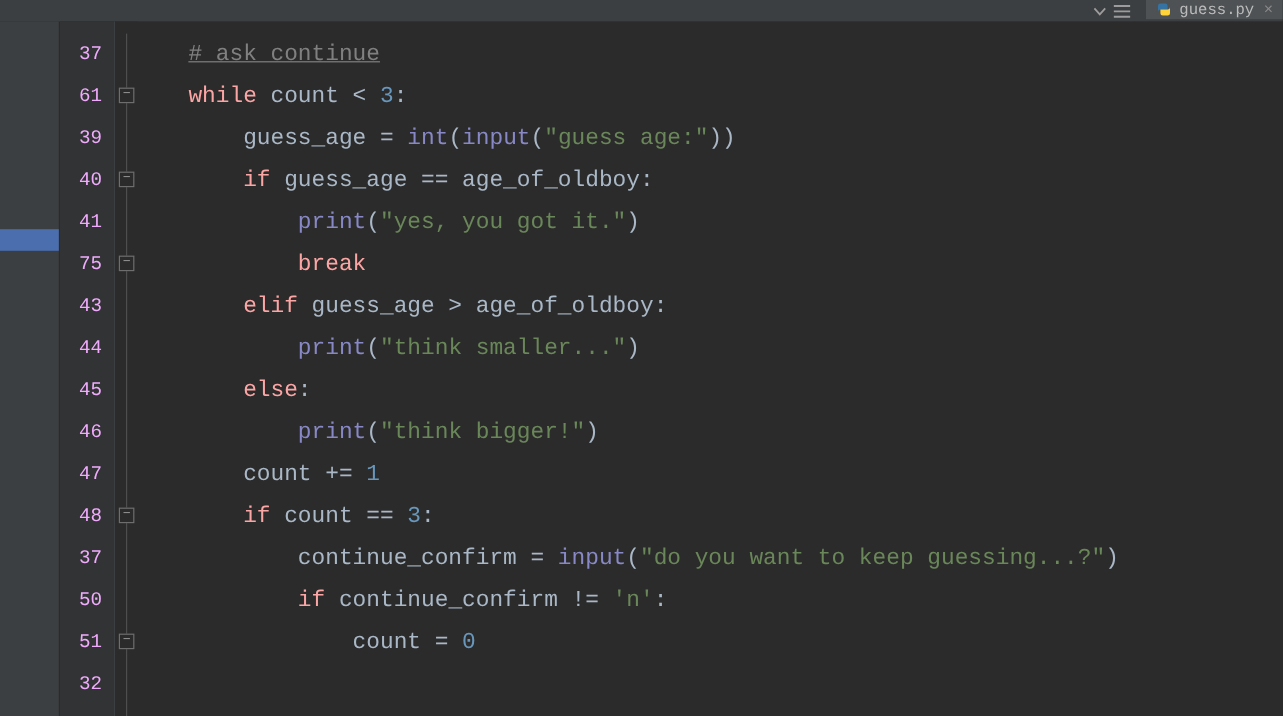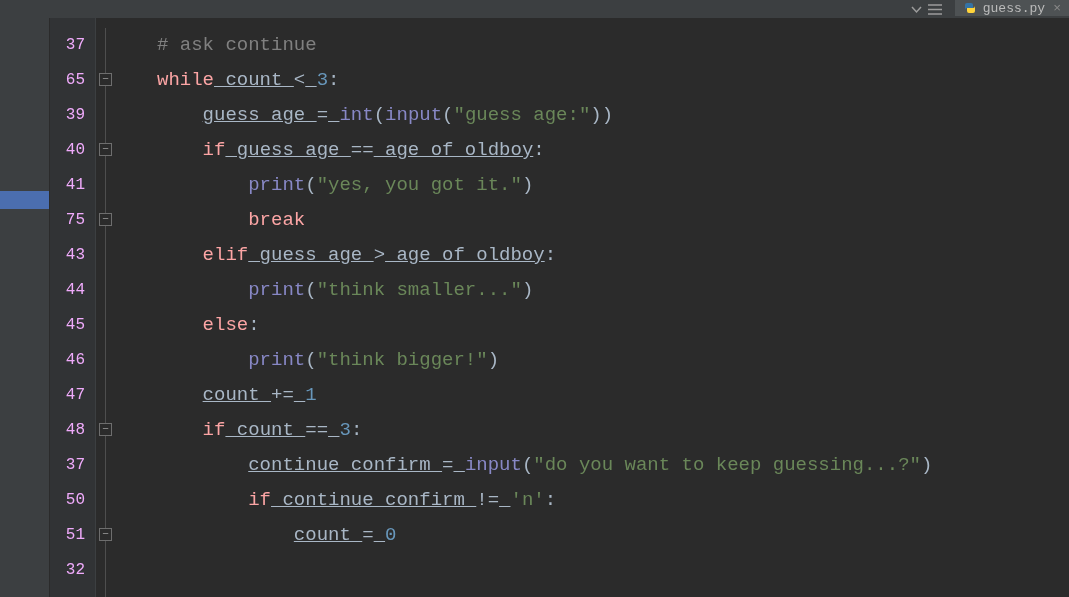--- a/index.html
+++ b/index.html
@@ -113,23 +113,23 @@
     padding-top: 10px;
     font-size: 19px;
     line-height: 35px;
     white-space: pre;
     overflow: hidden;
     padding-left: 42px;
     position: relative;
   }
   .code .row { height: 35px; }
   
-  .c-cmt   { color: #808080; }
+  .c-cmt   { color: #808080; text-decoration: underline; }
   .c-kw    { color: #fca5a5; }
-  .c-id    { color: #a9b7c6; text-decoration: underline; }
+  .c-id    { color: #a9b7c6; }
   .c-op    { color: #a9b7c6; }
   .c-num   { color: #6897bb; }
   .c-str   { color: #6a8759; }
   .c-blt   { color: #8888c6; }
 </style>
 </head>
 <body>
 
 <div class="toolbar">
   <div class="tool-icons">
@@ -152,21 +152,21 @@
 </div>
 
 <div class="main">
   <div class="project-strip">
     <div class="sel"></div>
   </div>
 
   <div class="editor">
     <div class="gutter" id="gutter">
         <div>37</div>
-        <div>65</div>
+        <div>61</div>
         <div>39</div>
         <div>40</div>
         <div>41</div>
         <div>75</div>
         <div>43</div>
         <div>44</div>
         <div>45</div>
         <div>46</div>
         <div>47</div>
         <div>48</div>

